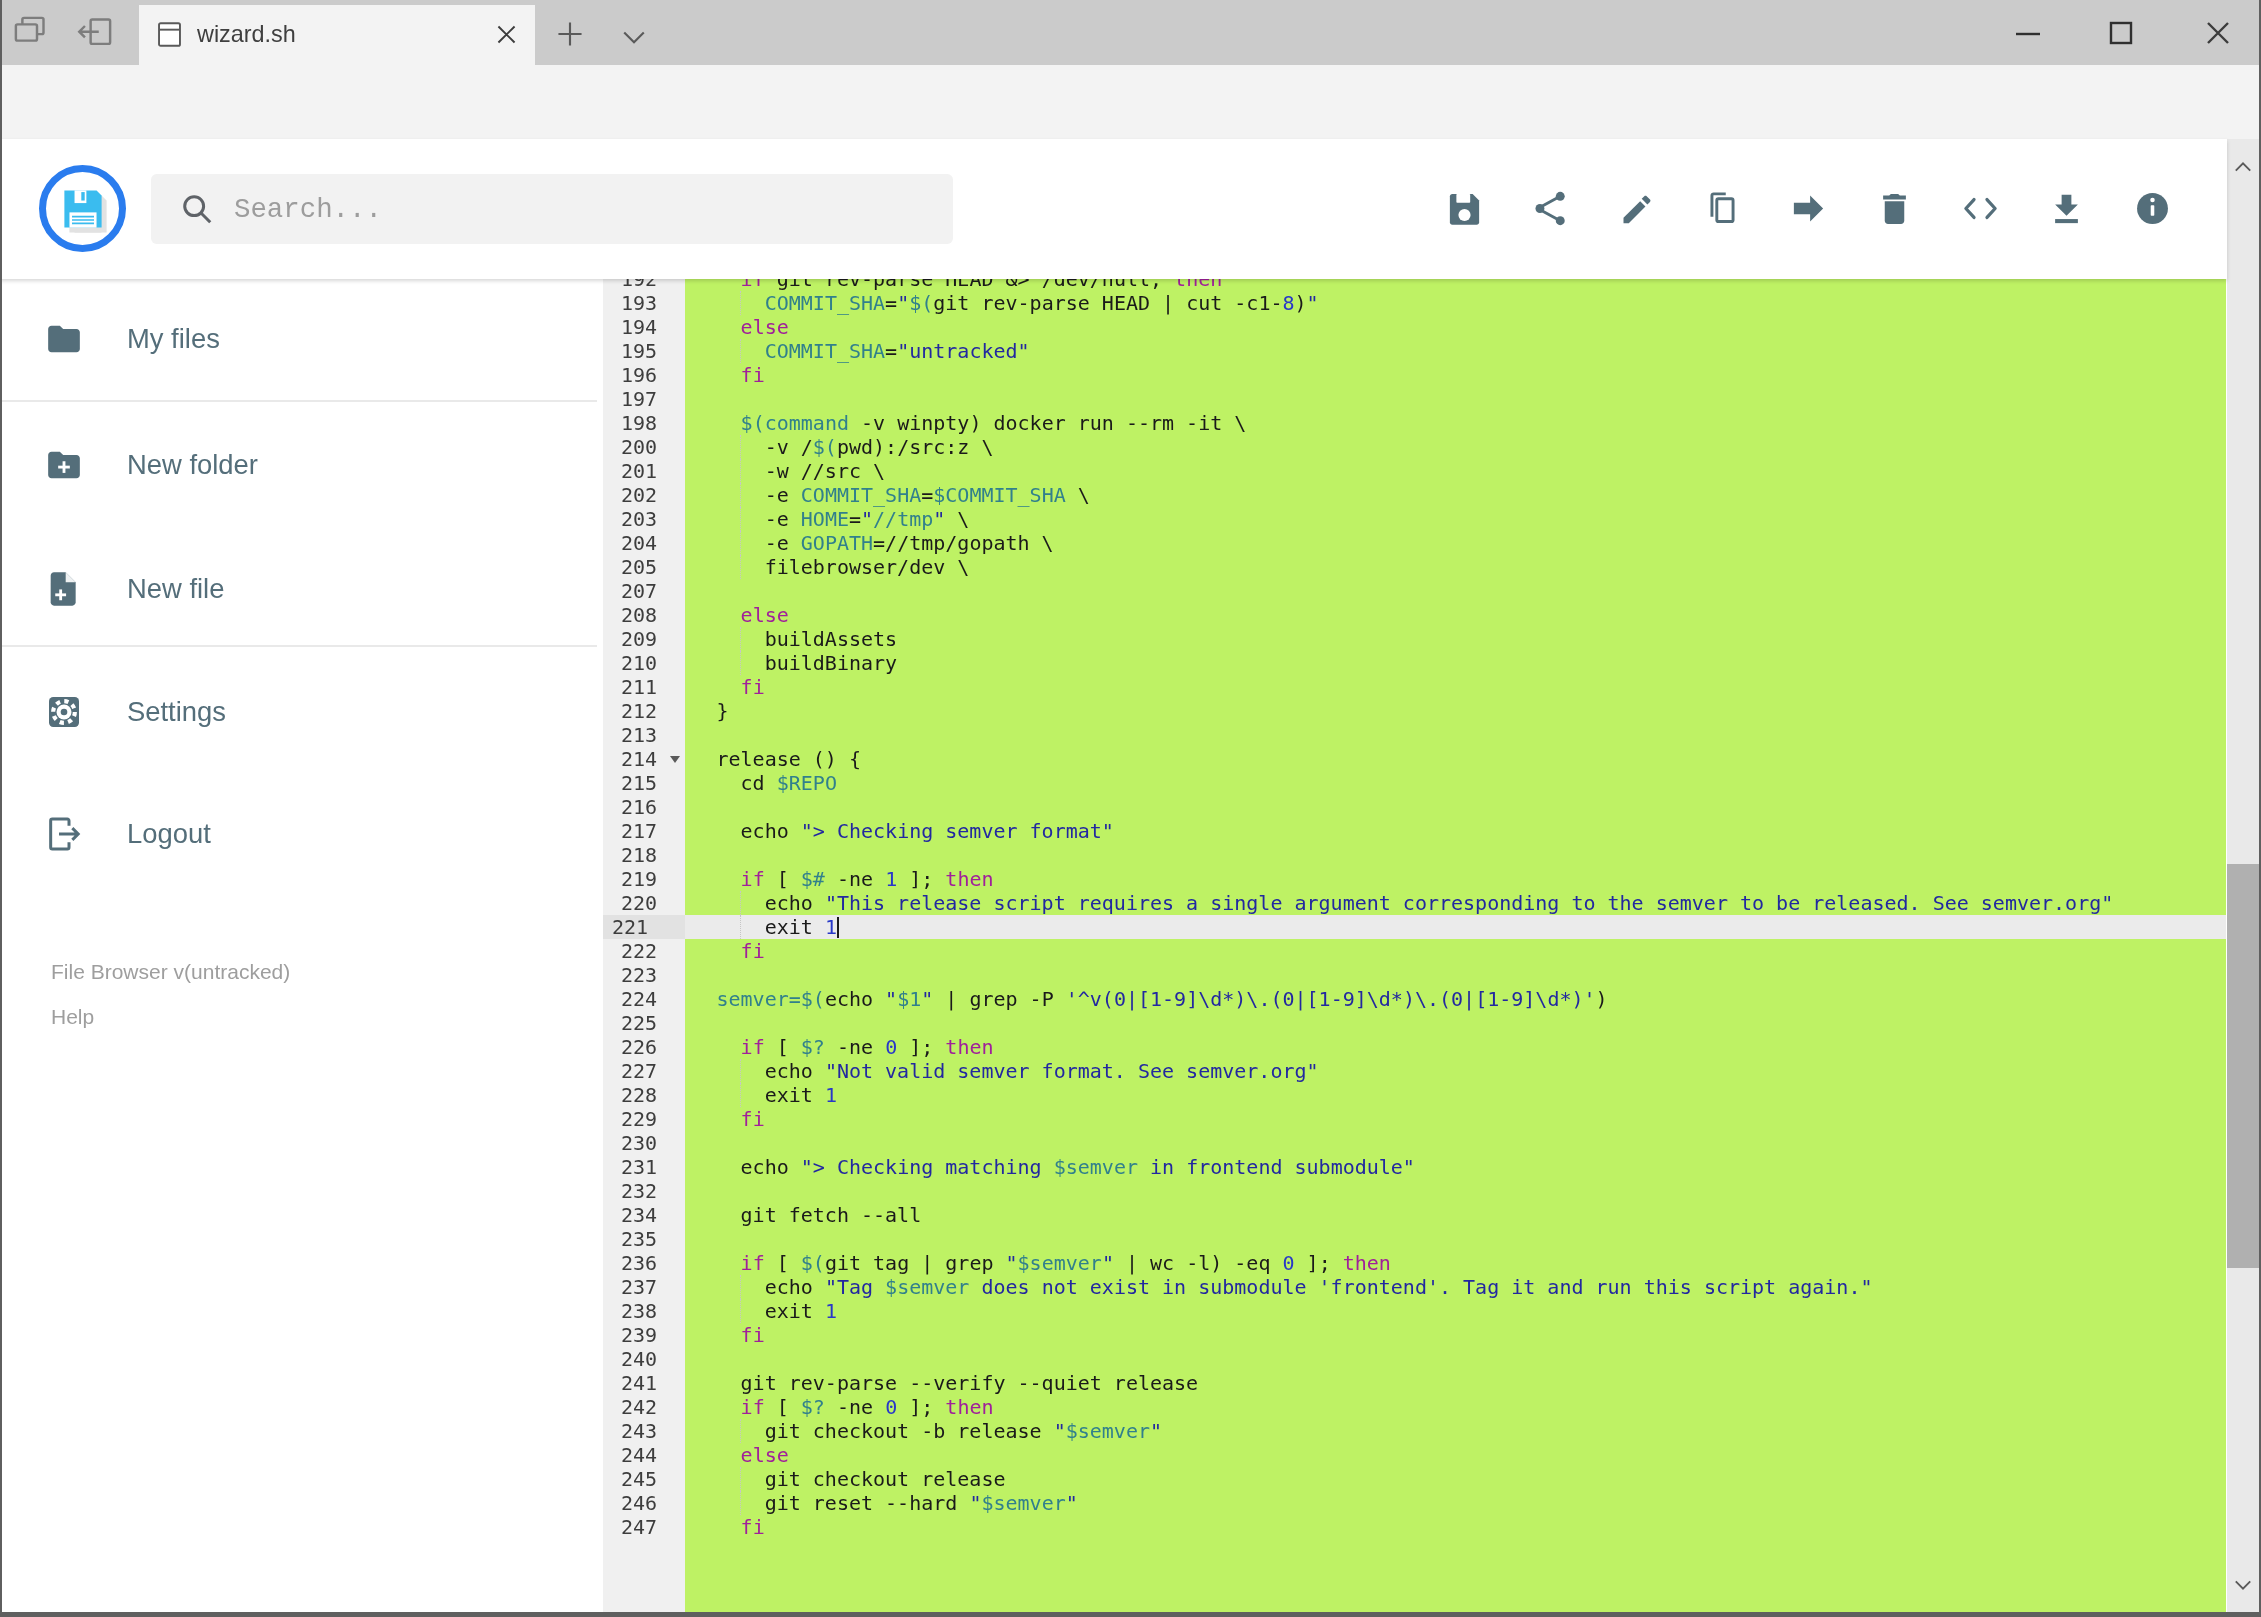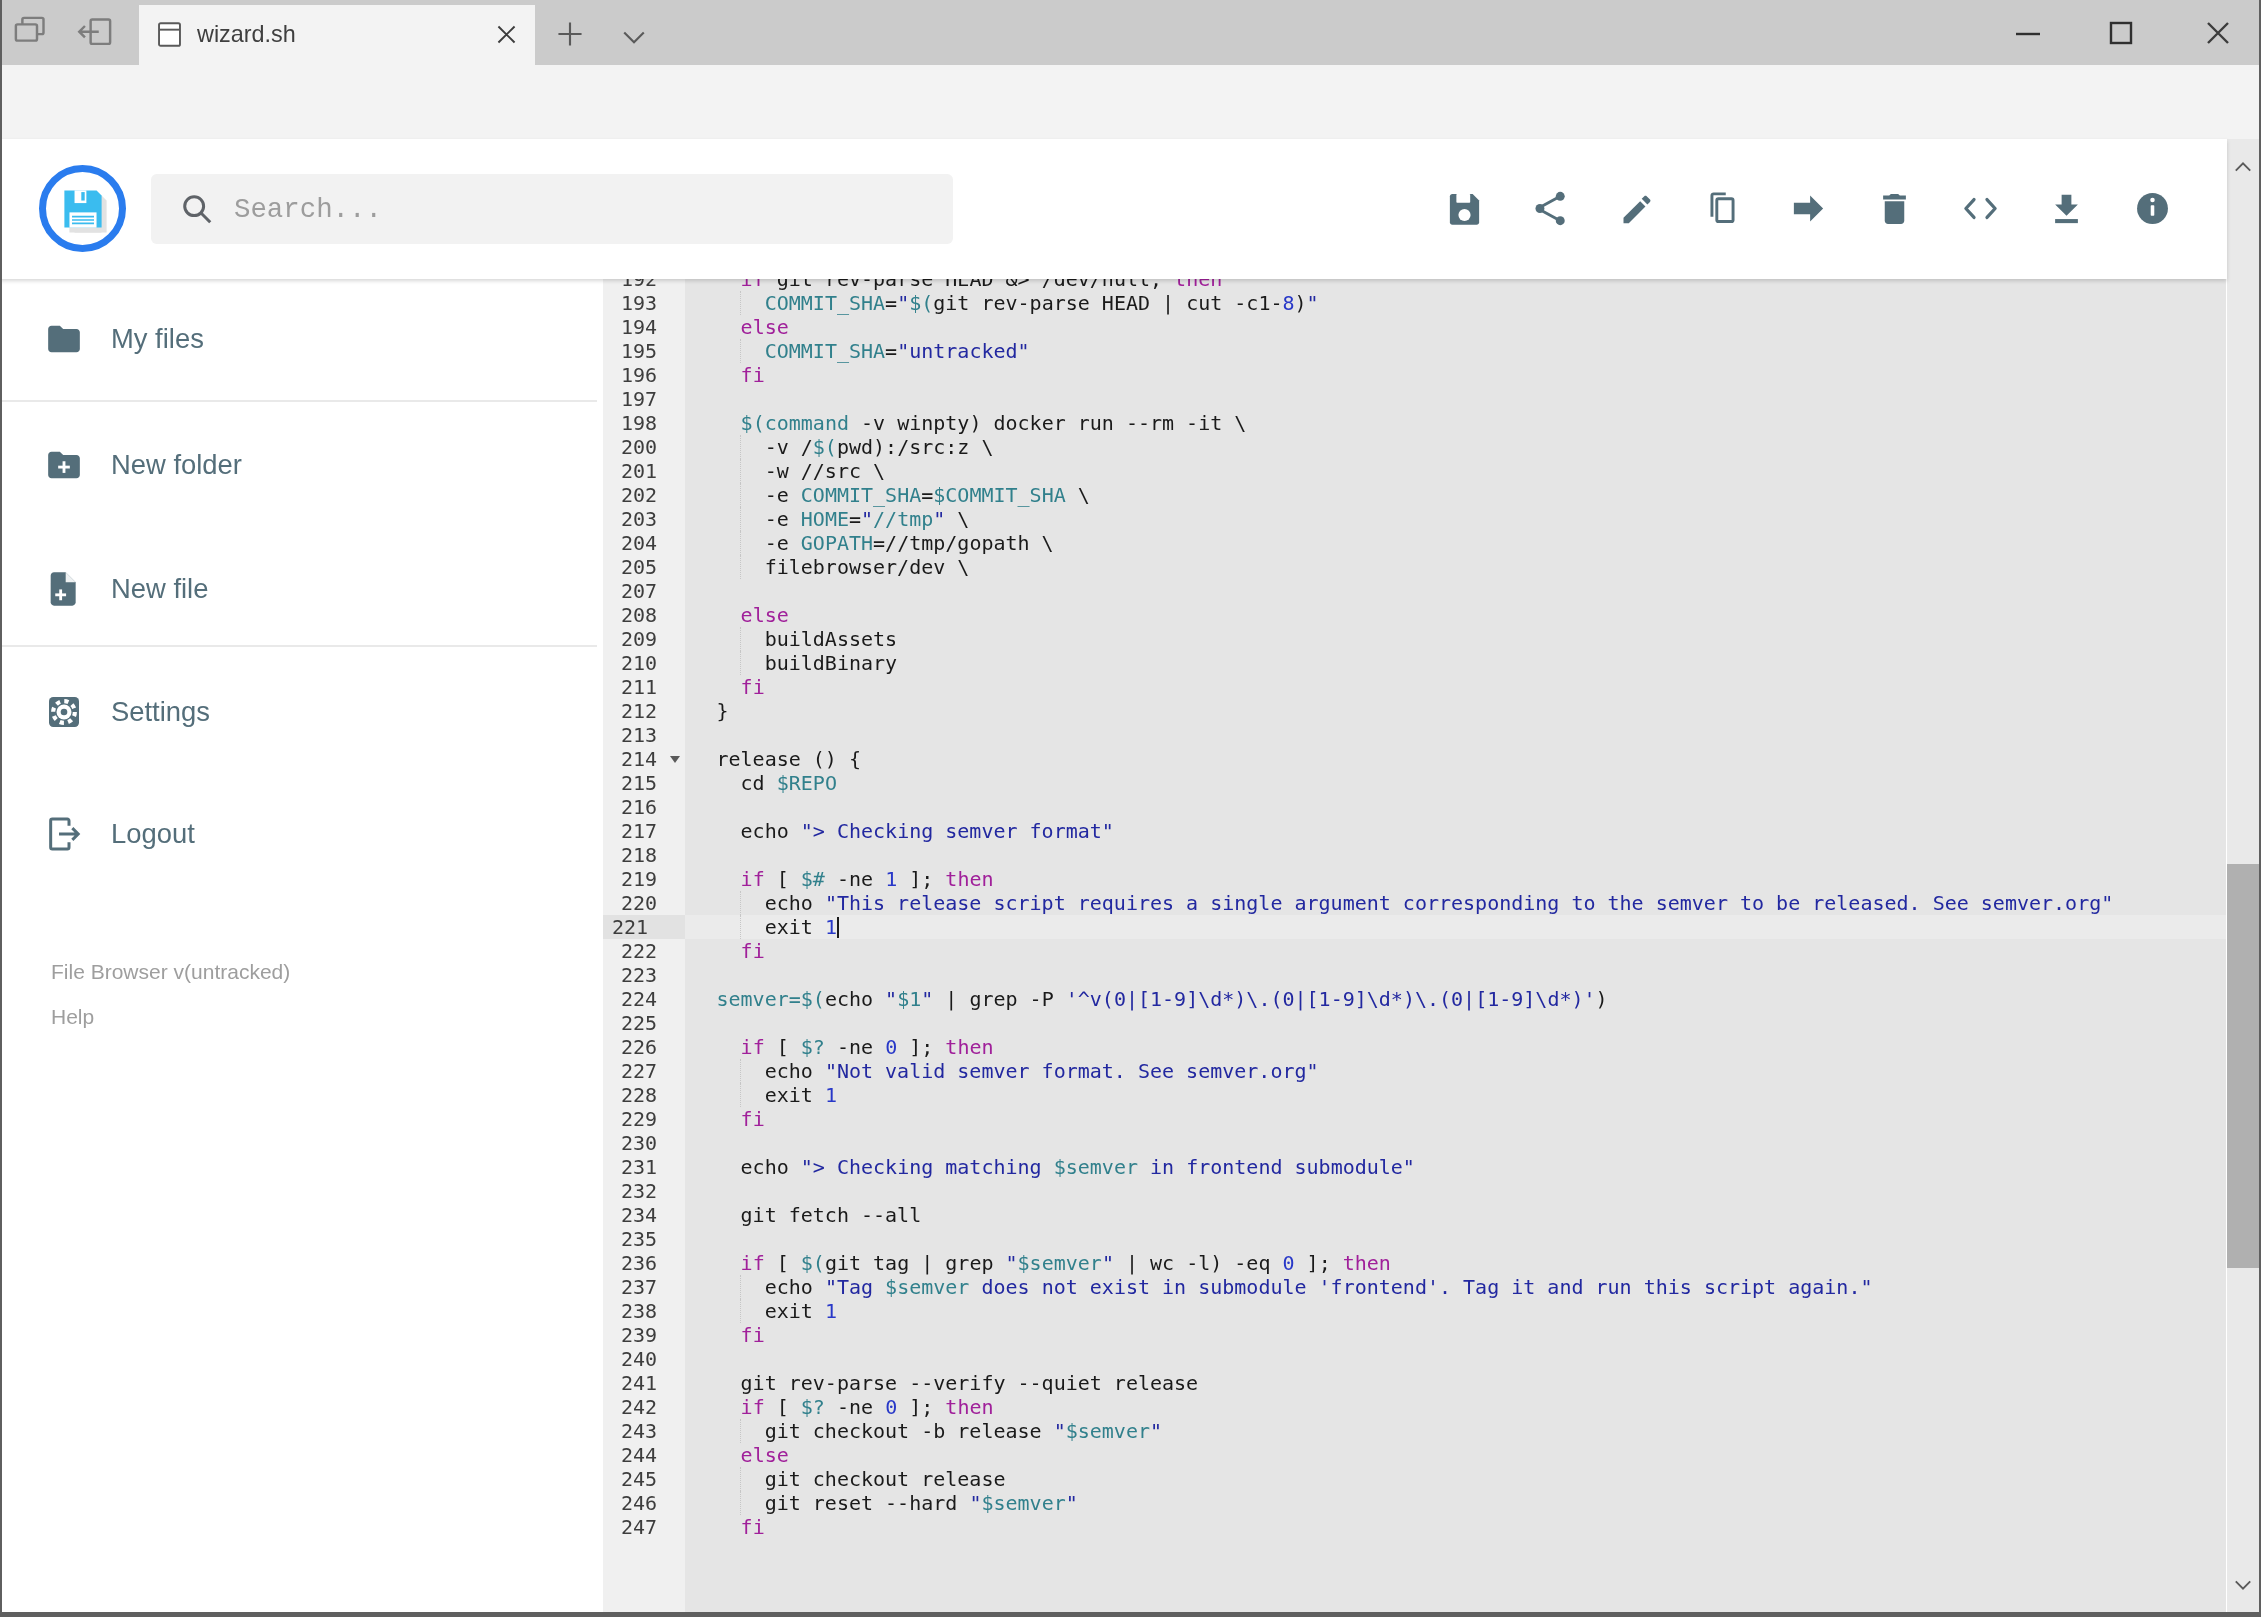--- a/index.html
+++ b/index.html
@@ -36,26 +36,26 @@
              border-radius:5.7px;display:flex;align-items:center;}
   #searchbox .mag{margin-left:29px;width:34px;height:34px;}
   #searchbox input{margin-left:18px;border:none;outline:none;background:transparent;
                    font-size:27.4px;color:#555;width:662px;font-family:Liberation Mono, monospace;}
   #searchbox input::placeholder{color:#9d9d9d;opacity:1;}
   #actionbar{position:absolute;left:1445px;top:186px;width:767px;height:45px;display:flex;gap:47px;align-items:center;}
   .act-btn{width:39px;height:39px;cursor:pointer;}
   
   .side-item{position:absolute;left:0;width:565px;height:52px;display:flex;align-items:center;cursor:pointer;}
   .side-item .ic{margin-left:44px;width:40px;height:40px;}
-  .side-item .lbl{margin-left:27px;font-size:27.4px;color:#546E7A;}
+  .side-item .lbl{margin-left:43px;font-size:27.4px;color:#546E7A;}
   .side-div{position:absolute;left:0;width:597px;height:1.6px;background:#e9e9e9;}
   #side-footer{position:absolute;left:51px;top:949px;font-size:21px;color:#9e9e9e;line-height:45px;}
   #side-footer .help{cursor:pointer;}
   
-  #editor{position:absolute;left:603px;top:279px;width:1623px;height:1334px;overflow:hidden;background:#e5e5e5;
+  #editor{position:absolute;left:603px;top:279px;width:1623px;height:1334px;overflow:hidden;background:#bef264;
           font-family:"DejaVu Sans Mono",monospace;font-size:20px;}
   #gutterbg{position:absolute;left:0;top:0;width:82px;height:100%;background:#f0f0f0;}
   #code-rows{position:relative;top:-12px;}
   .row{display:flex;height:24px;line-height:24px;position:relative;}
   .gut{width:82px;min-width:82px;text-align:right;padding-right:28px;box-sizing:border-box;
        color:#3d3d3d;background:#f0f0f0;position:relative;}
   .txt{white-space:pre;padding-left:31.5px;flex:1;color:var(--c-text);}
   .row.active .txt{background:#ebebeb;}
   .row.active .gut{background:#e2e2e2;text-align:center;}
   .guide{position:absolute;left:137px;top:0;bottom:0;border-left:0.8px dotted #c6c6c6;}

